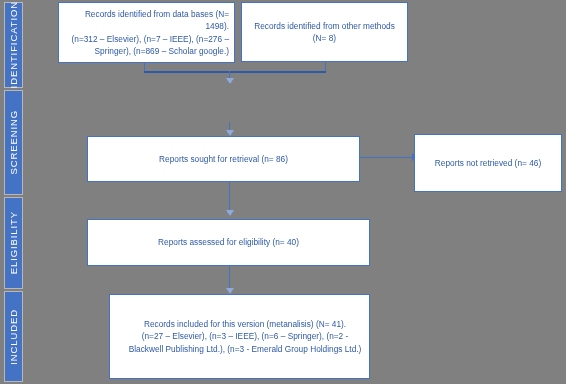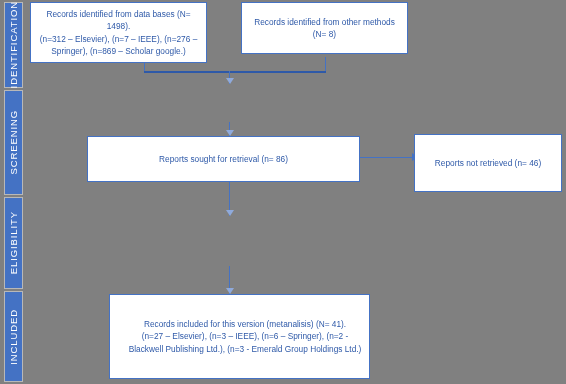--- a/index.html
+++ b/index.html
@@ -133,37 +133,40 @@
 
   <div class="hline" style="left:360px; top:157px; width:56px;"></div>
   <div class="arrow-right" style="left:412px; top:153px;"></div>
 
   <div class="vline" style="left:229px; top:182px; height:34px;"></div>
   <div class="arrow-down" style="left:226px; top:210px;"></div>
 
   <div class="vline" style="left:229px; top:266px; height:28px;"></div>
   <div class="arrow-down" style="left:226px; top:288px;"></div>
 
-  <div class="box" style="left:30px; top:2px; width:177px; height:61px;">
+  <div class="box" style="left:58px; top:2px; width:177px; height:61px;text-align:right;">
     <div class="txt">Records identified from data bases (N= 1498).
 (n=312 – Elsevier), (n=7 – IEEE), (n=276 – Springer), (n=869 – Scholar google.)</div>
   </div>
 
-  <div class="box" style="left:241px; top:2px; width:167px; height:52px;">
+  <div class="box" style="left:241px; top:2px; width:167px; height:60px;">
     <div class="txt">Records identified from other methods (N= 8)</div>
   </div>
 
 
   <div class="box" style="left:87px; top:136px; width:273px; height:46px;">
     <div class="txt">Reports sought for retrieval (n= 86)</div>
   </div>
 
   <div class="box" style="left:414px; top:134px; width:148px; height:58px;justify-content:flex-end;">
     <div class="txt">Reports not retrieved (n= 46)</div>
   </div>
 
+  <div class="box" style="left:87px; top:219px; width:283px; height:47px;">
+    <div class="txt">Reports assessed for eligibility (n= 40)</div>
+  </div>
 
   <div class="box" style="left:109px; top:294px; width:261px; height:85px;padding-left:16px;">
     <div class="txt">Records included for this version (metanalisis) (N= 41).
 (n=27 – Elsevier), (n=3 – IEEE), (n=6 – Springer), (n=2 - Blackwell Publishing Ltd.), (n=3 - Emerald Group Holdings Ltd.)</div>
   </div>
 
 </div>
 
 </body></html>

